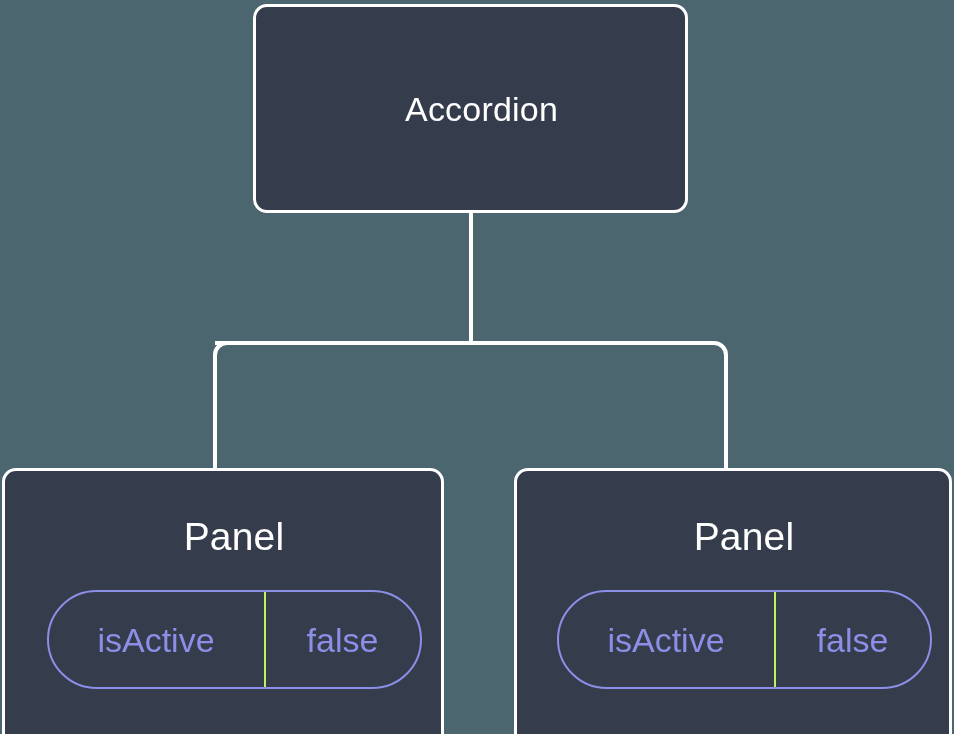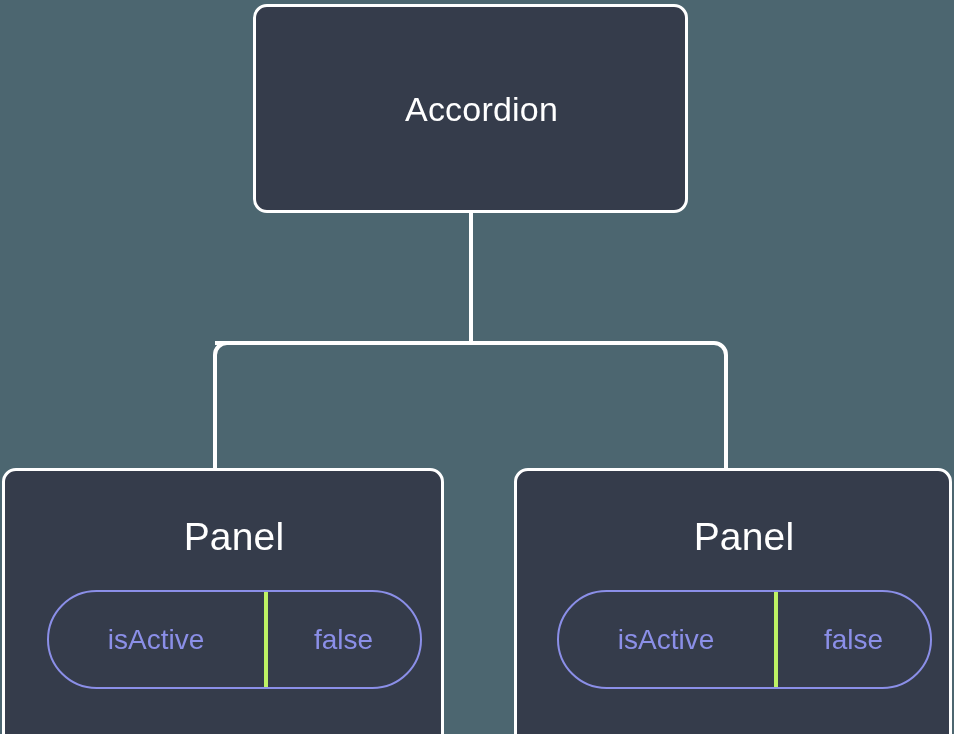--- a/index.html
+++ b/index.html
@@ -93,33 +93,33 @@
     align-items: stretch;
     overflow: hidden;
   }
 
   .pill-key,
   .pill-value {
     display: flex;
     align-items: center;
     justify-content: center;
     color: #8b8fe8;
-    font-size: 28px;
+    font-size: 34px;
     line-height: 1;
     white-space: nowrap;
     box-sizing: border-box;
   }
 
   .pill-key {
     width: 215px;
   }
 
   .pill-value {
     width: 156px;
-    border-left: 4px solid #bef264;
+    border-left: 2px solid #bef264;
   }
 </style>
 </head>
 <body>
 
 <div id="diagram-canvas">
 
   <svg id="connector-layer" width="954" height="734" viewBox="0 0 954 734" fill="none">
     <path d="M471 212 L471 343
              M215 343 L714 343

